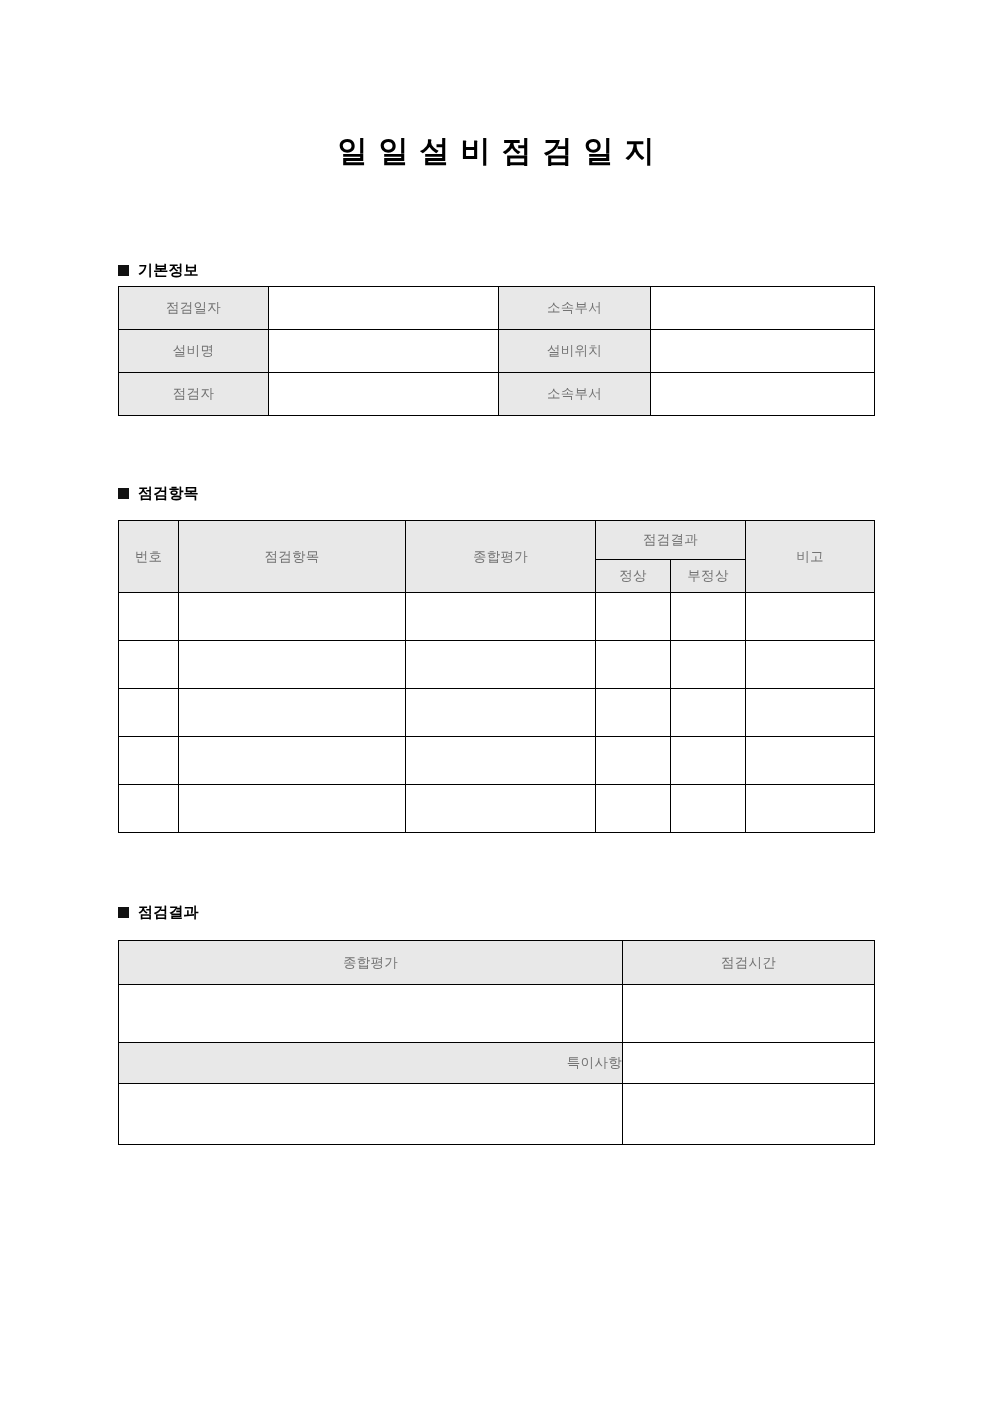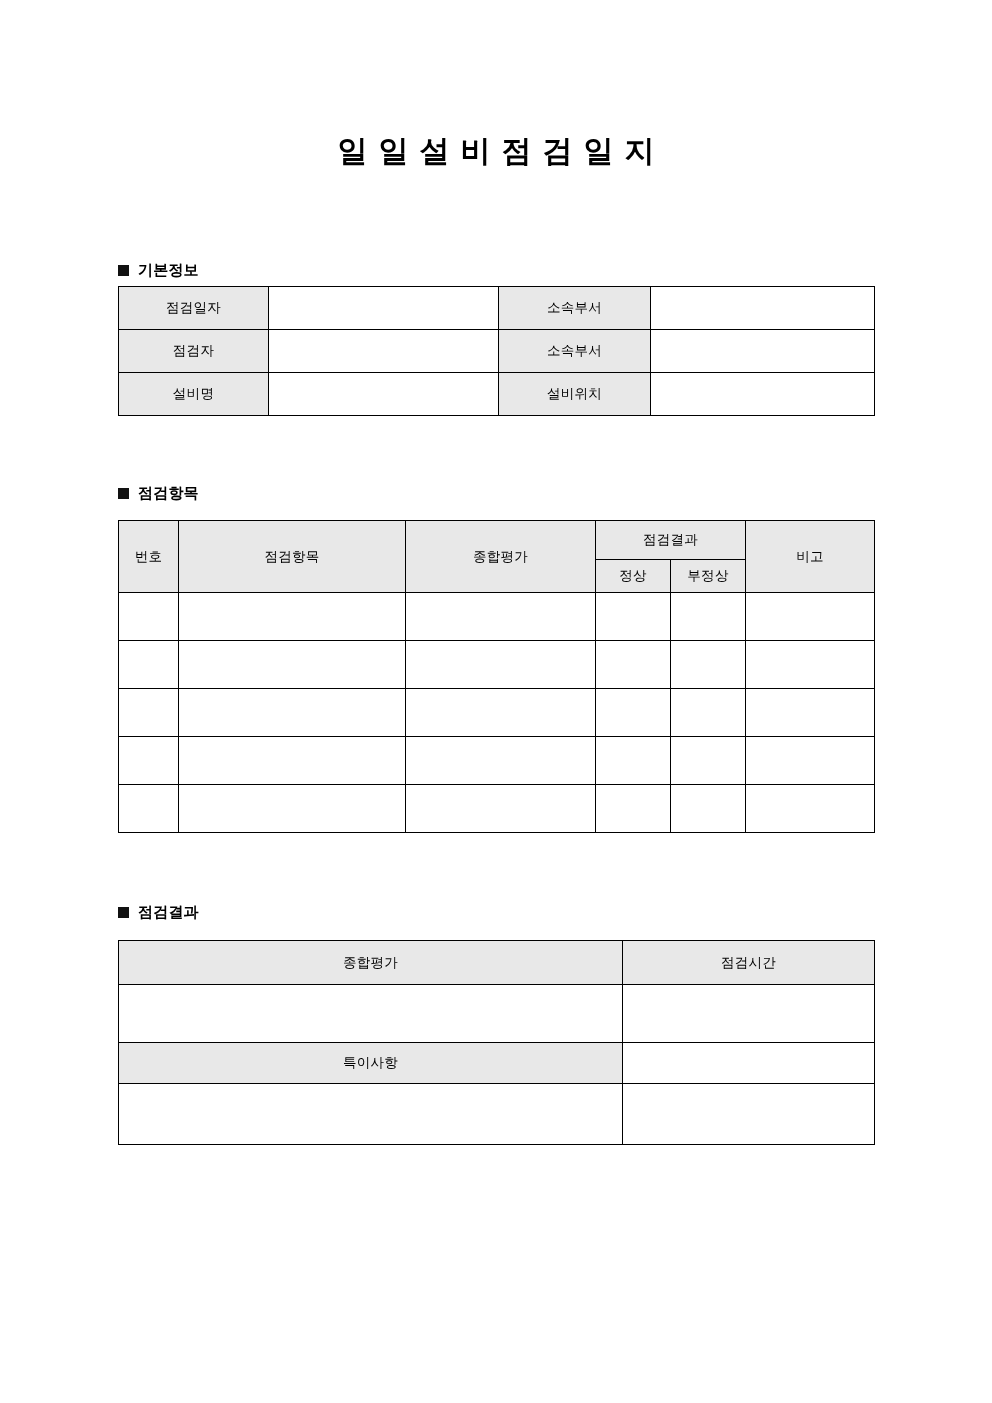--- a/index.html
+++ b/index.html
@@ -71,21 +71,21 @@
     border-collapse: collapse;
     table-layout: fixed;
     font-size: 13.5px;
   }
   .tbl td {
     border: 1px solid #000000;
     padding: 0;
     text-align: center;
     vertical-align: middle;
     font-size: 13.5px;
-    color: #000000;
+    color: #737373;
     letter-spacing: 0.3px;
   }
   .hd {
     background: #e8e8e8;
   }
   .blank { background: #ffffff; }
 
   
   #tbl-basic { top: 286px; }
   #tbl-basic td { height: 42px; }
@@ -105,21 +105,21 @@
   .c-ok   { width: 75px; }
   .c-ng   { width: 75px; }
   .c-note { width: 129px; }
 
   
   #tbl-result { top: 940px; border-radius: 31px; }
   .c-res-l { width: 504px; }
   .c-res-r { width: 252px; }
   .rr-head td { height: 43px; }
   .rr-body td { height: 57px; }
-  .rr-mid  td { height: 40px; }
+  .rr-mid  td { height: 40px; text-align: right; }
   .rr-body2 td { height: 60px; }
 </style>
 </head>
 <body>
 
 <div class="page">
 
   <div class="doc-title">일일설비점검일지</div>
 
   <div class="section-heading" id="heading-basic">
@@ -135,29 +135,29 @@
         <col class="c-val2">
     </colgroup>
     <tbody>
       <tr>
         <td class="hd">점검일자</td>
         <td class="blank"></td>
         <td class="hd">소속부서</td>
         <td class="blank"></td>
       </tr>
       <tr>
+        <td class="hd">설비명</td>
+        <td class="blank"></td>
+        <td class="hd">설비위치</td>
+        <td class="blank"></td>
+      </tr>
+      <tr>
         <td class="hd">점검자</td>
         <td class="blank"></td>
         <td class="hd">소속부서</td>
-        <td class="blank"></td>
-      </tr>
-      <tr>
-        <td class="hd">설비명</td>
-        <td class="blank"></td>
-        <td class="hd">설비위치</td>
         <td class="blank"></td>
       </tr>
     </tbody>
   </table>
 
   <div class="section-heading" id="heading-items">
     <span class="sq"></span>
     <span>점검항목</span>
   </div>
 

